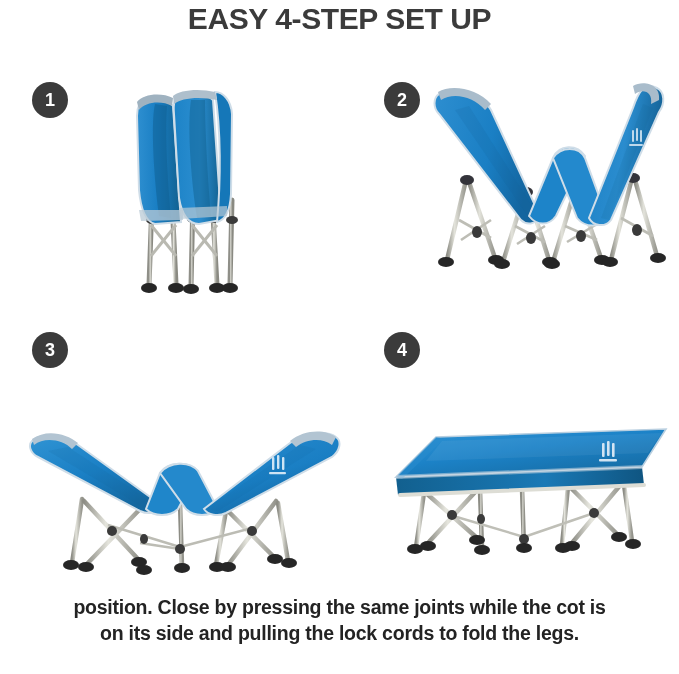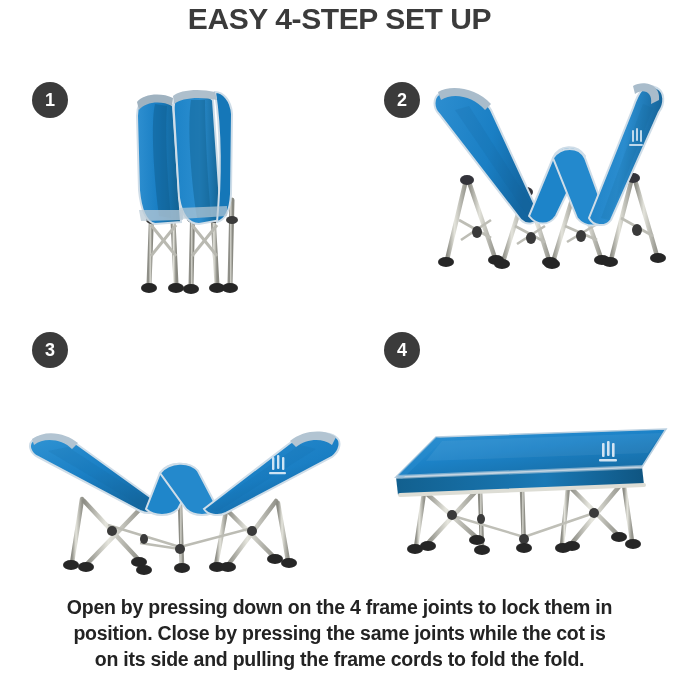--- a/index.html
+++ b/index.html
@@ -410,18 +410,17 @@
       <g fill="#dceaf6" opacity="0.95">
         <rect x="222" y="28" width="2.6" height="14" rx="1"></rect>
         <rect x="227" y="26" width="2.6" height="15" rx="1"></rect>
         <rect x="232" y="28" width="2.6" height="14" rx="1"></rect>
         <rect x="219" y="44" width="18" height="2.4" rx="1"></rect>
       </g>
     </svg>
   </div>
 
   <div class="caption">
-    <div>Open by pressing down on the 4 frame joints to lock them in</div>
     <div>position. Close by pressing the same joints while the cot is</div>
-    <div>on its side and pulling the frame cords to fold the fold.</div>
+    <div>on its side and pulling the lock cords to fold the legs.</div>
   </div>
 
 </div>
 
 </body></html>

